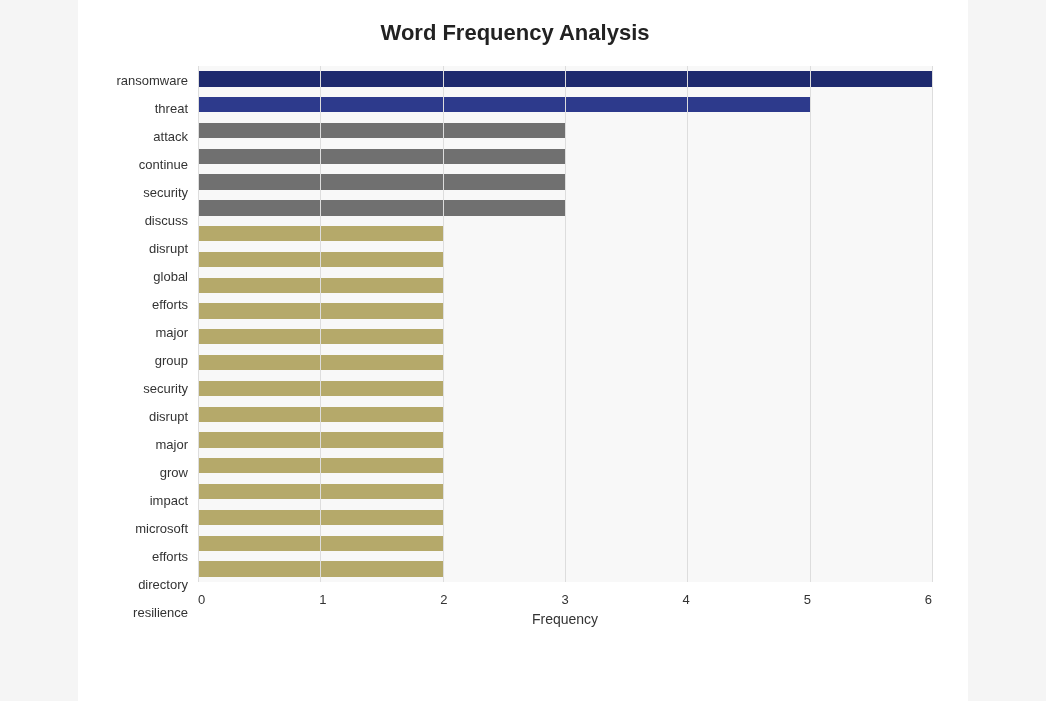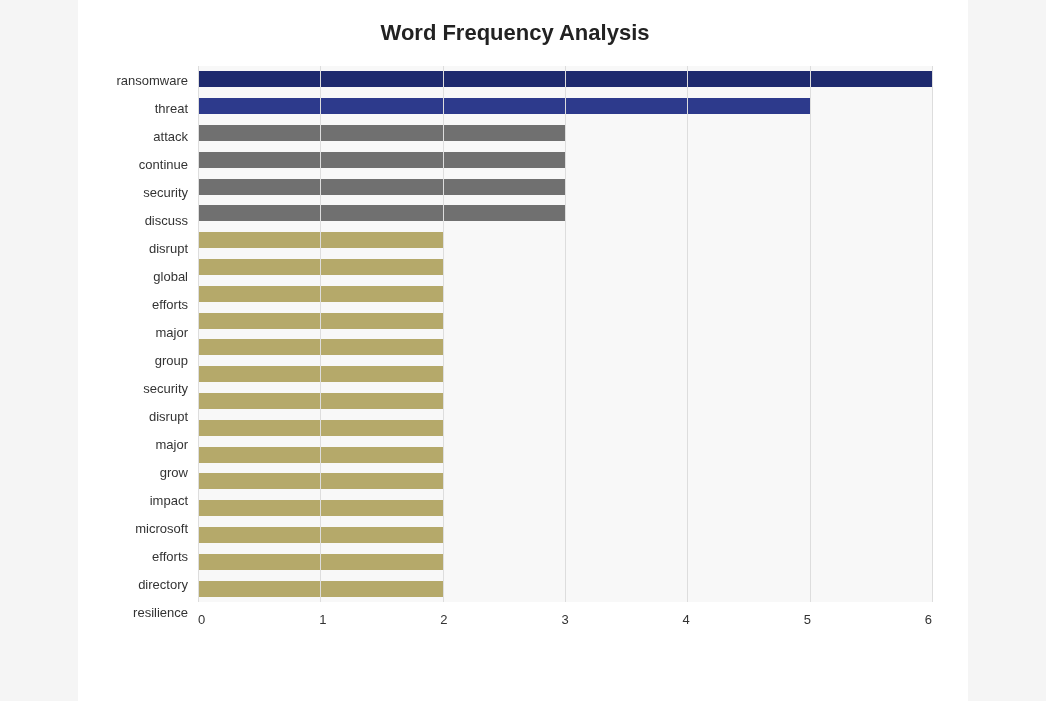--- a/index.html
+++ b/index.html
@@ -211,16 +211,17 @@
       <div class="bottom-section">
         <div class="x-axis" id="x-axis">
             <div class="x-tick">0</div>
             <div class="x-tick">1</div>
             <div class="x-tick">2</div>
             <div class="x-tick">3</div>
             <div class="x-tick">4</div>
             <div class="x-tick">5</div>
             <div class="x-tick">6</div>
           </div>
+        <div class="x-label">Frequency</div>
       </div>
     </div>
   </div>
 </div>
 
 </body></html>

